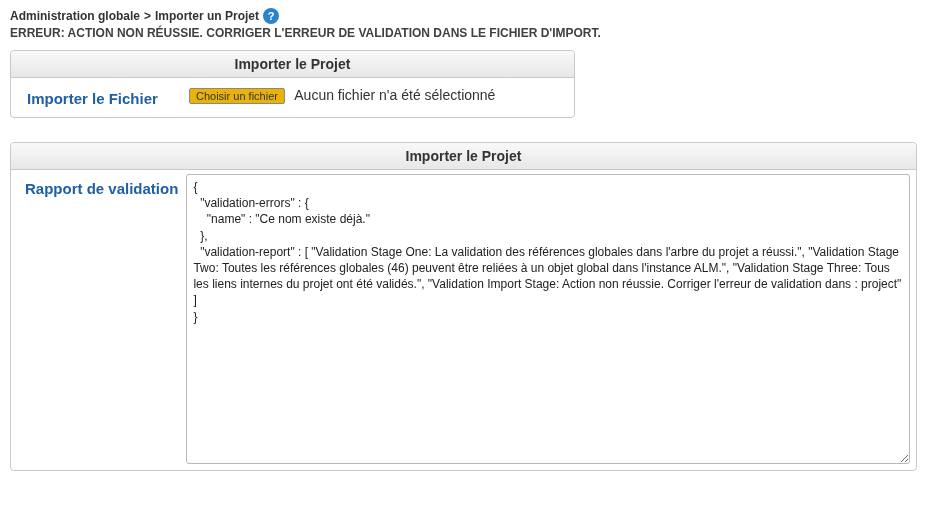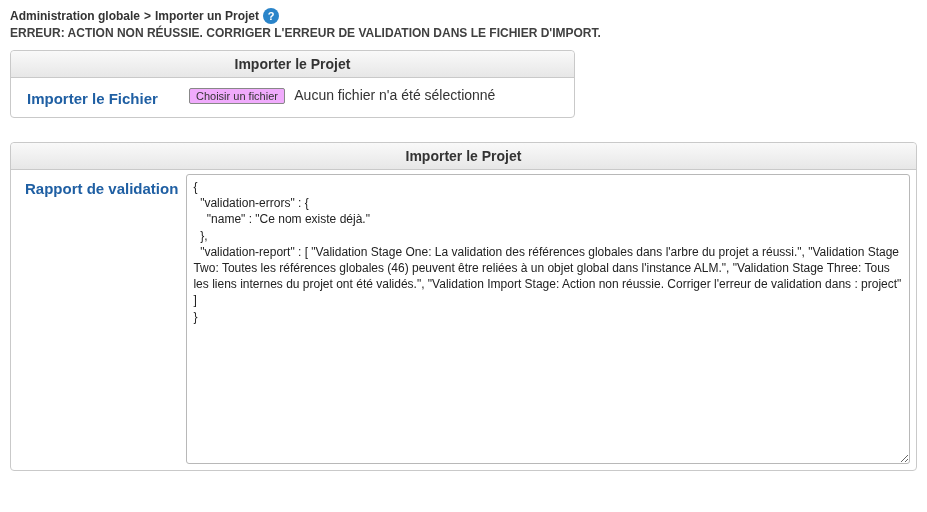--- a/index.html
+++ b/index.html
@@ -64,21 +64,21 @@
   .row-label {
     color: #1f5fa3;
     font-weight: bold;
     width: 170px;
     padding: 6px 4px 0 8px;
     font-size: 15px;
   }
   .file-chooser {
     display: inline-block;
     border: 1px solid #888;
-    background: #f0abfc;
+    background: #eab308;
     padding: 1px 6px;
     font-size: 11px;
     border-radius: 2px;
     cursor: pointer;
     margin-right: 6px;
   }
   .file-status {
     color: #333;
     font-size: 14px;
   }

